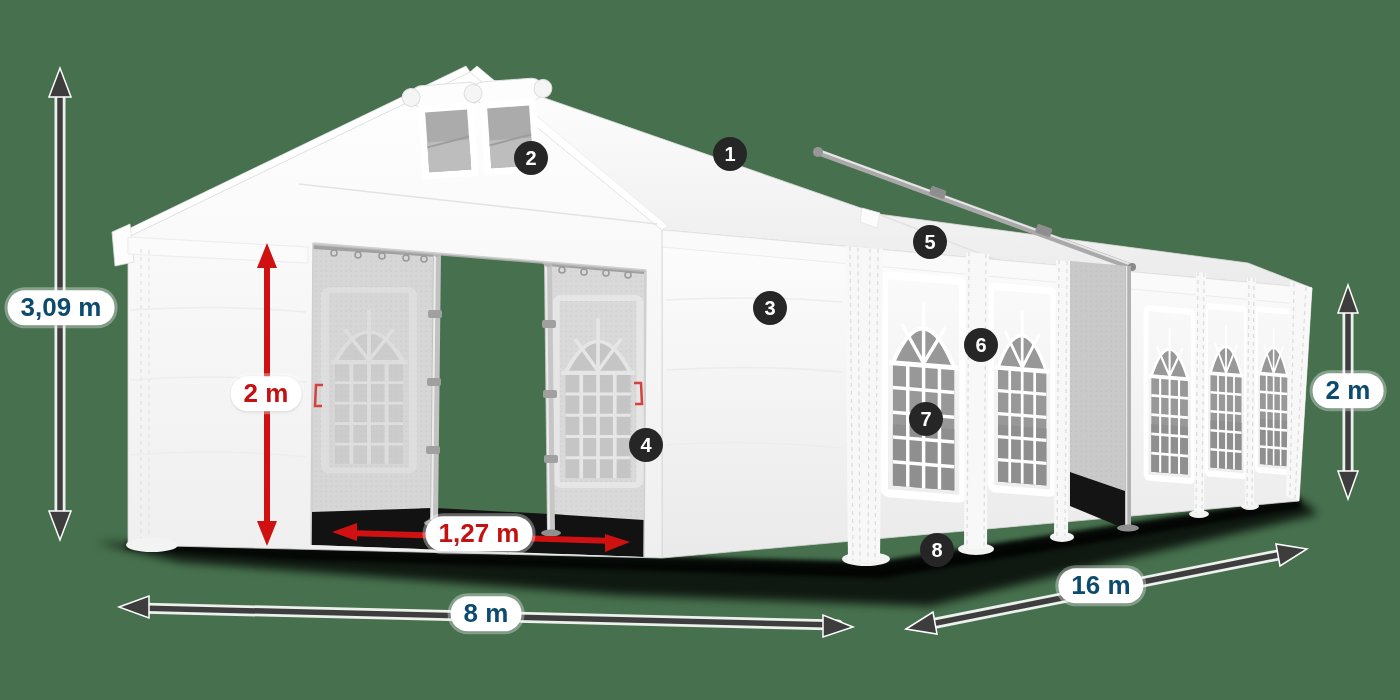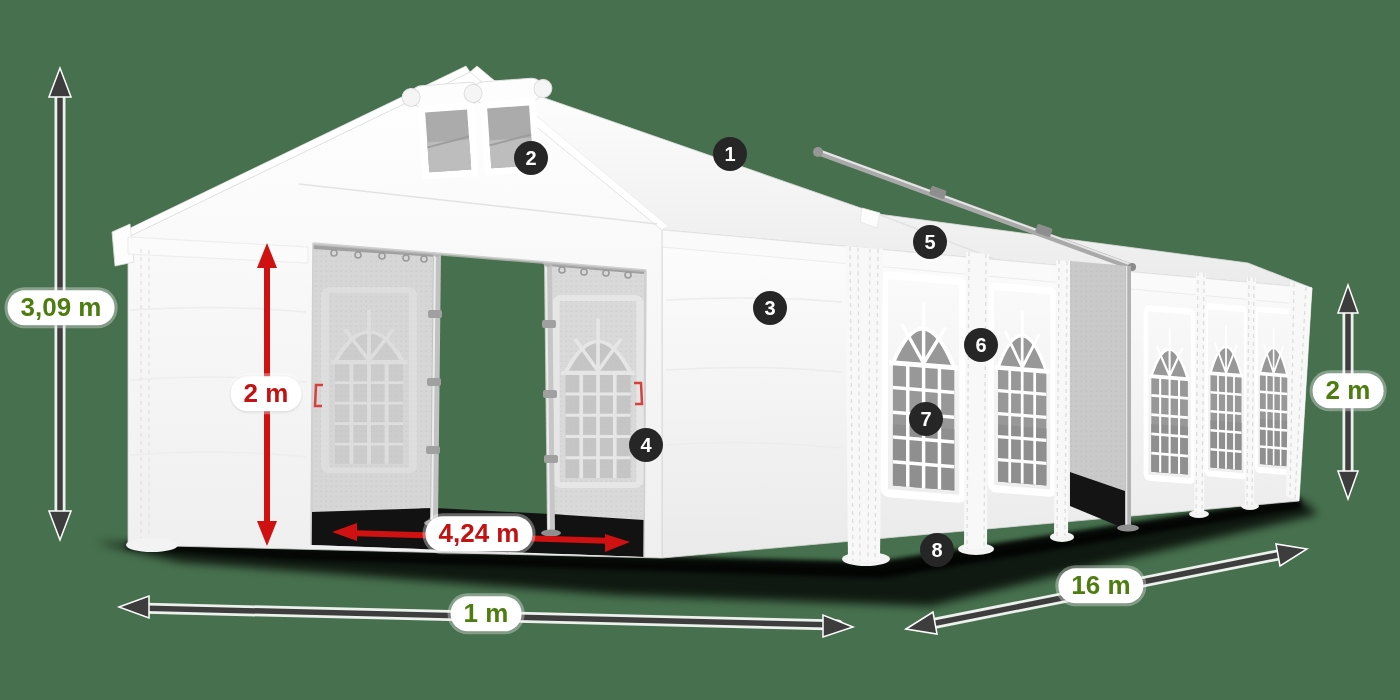--- a/index.html
+++ b/index.html
@@ -6,21 +6,21 @@
   .stage{
     position:relative;width:1400px;height:700px;overflow:hidden;
     background:var(--bg,#47714E);
     font-family:"Liberation Sans","DejaVu Sans",sans-serif;
   }
   .scene{position:absolute;left:0;top:0;width:1400px;height:700px;display:block;}
   .pill{
     position:absolute;transform:translate(-50%,-50%);
     background:#ffffff;border-radius:17px;
     padding:4px 13px;font-weight:bold;font-size:26px;line-height:1.05;
-    color:#4d7c0f;white-space:nowrap;text-align:center;
+    color:#0c4a6e;white-space:nowrap;text-align:center;
     box-shadow:0 0 0 3px rgba(255,255,255,0.35),0 1px 3px rgba(0,0,0,0.25);
   }
   .pill.red{color:#c41111;}
   .badge{
     position:absolute;transform:translate(-50%,-50%);
     width:34px;height:34px;border-radius:50%;
     background:#262626;color:#ffffff;
     display:flex;align-items:center;justify-content:center;
     font-weight:bold;font-size:20px;
     cursor:pointer;
@@ -283,24 +283,24 @@
     </g>
   </svg>
 
   <div class="pill" style="left:61px;top:308px;">
     <span>3,09 m</span>
   </div>
   <div class="pill red" style="left:266px;top:394px;">
     <span>2 m</span>
   </div>
   <div class="pill red" style="left:479px;top:534px;">
-    <span>4,24 m</span>
+    <span>1,27 m</span>
   </div>
   <div class="pill" style="left:486px;top:614px;">
-    <span>1 m</span>
+    <span>8 m</span>
   </div>
   <div class="pill" style="left:1101px;top:586px;">
     <span>16 m</span>
   </div>
   <div class="pill" style="left:1348px;top:391px;">
     <span>2 m</span>
   </div>
 
   <div class="badge" style="left:730px;top:154px;">
     <span>1</span>

